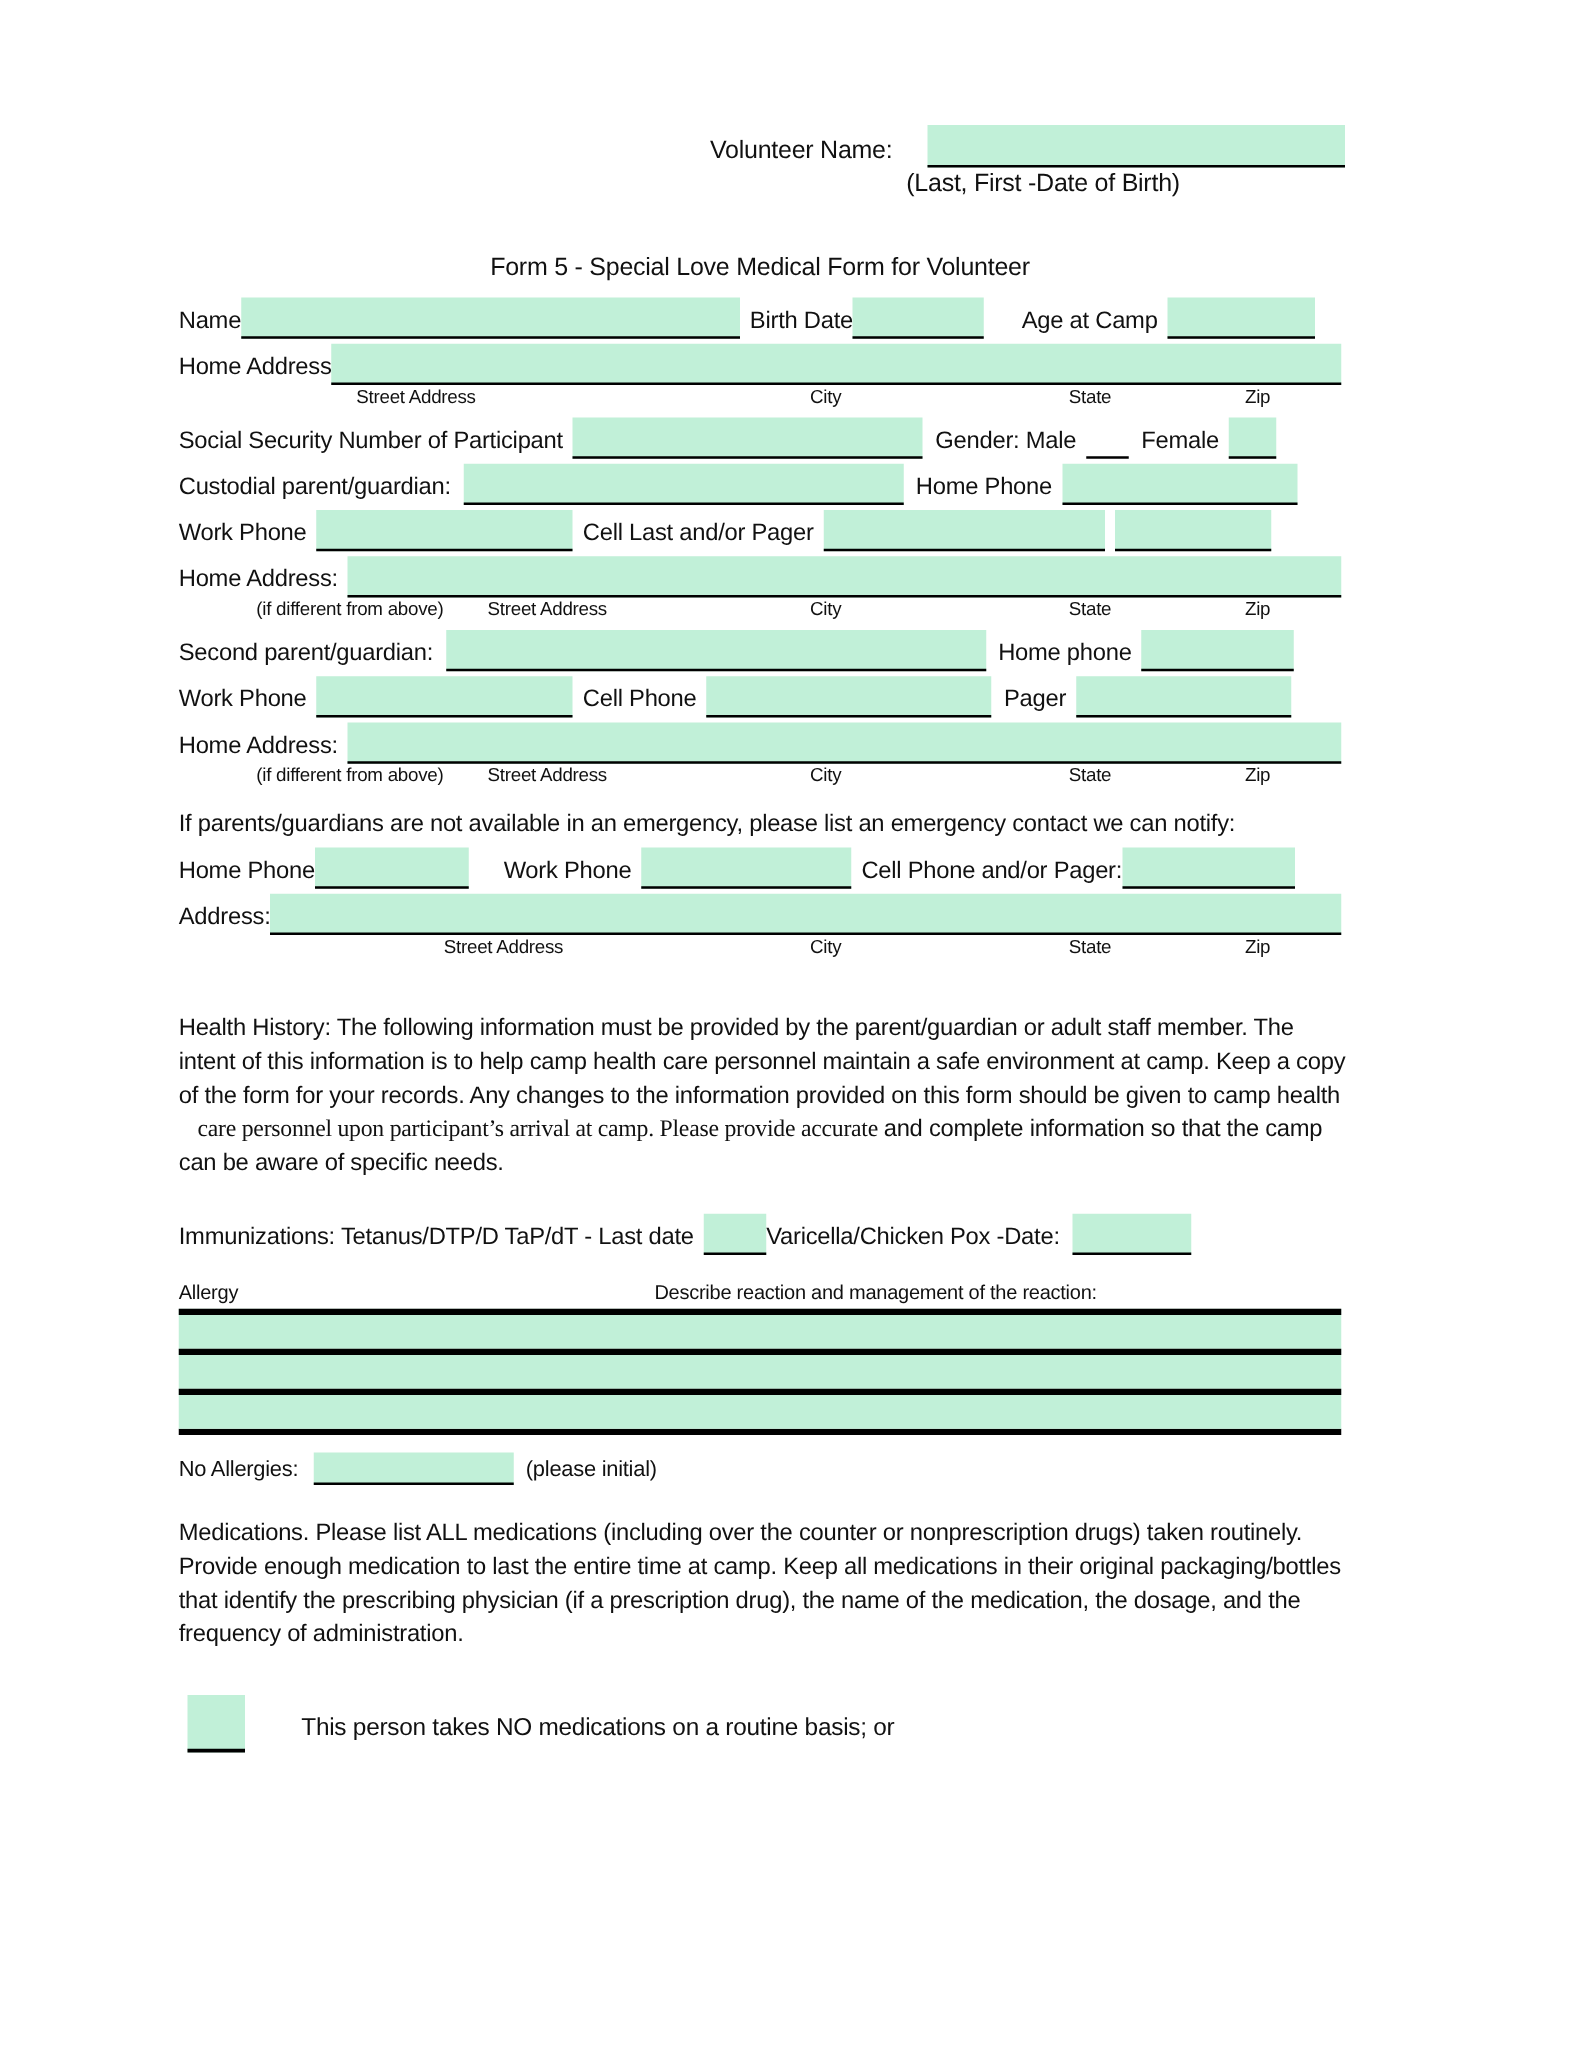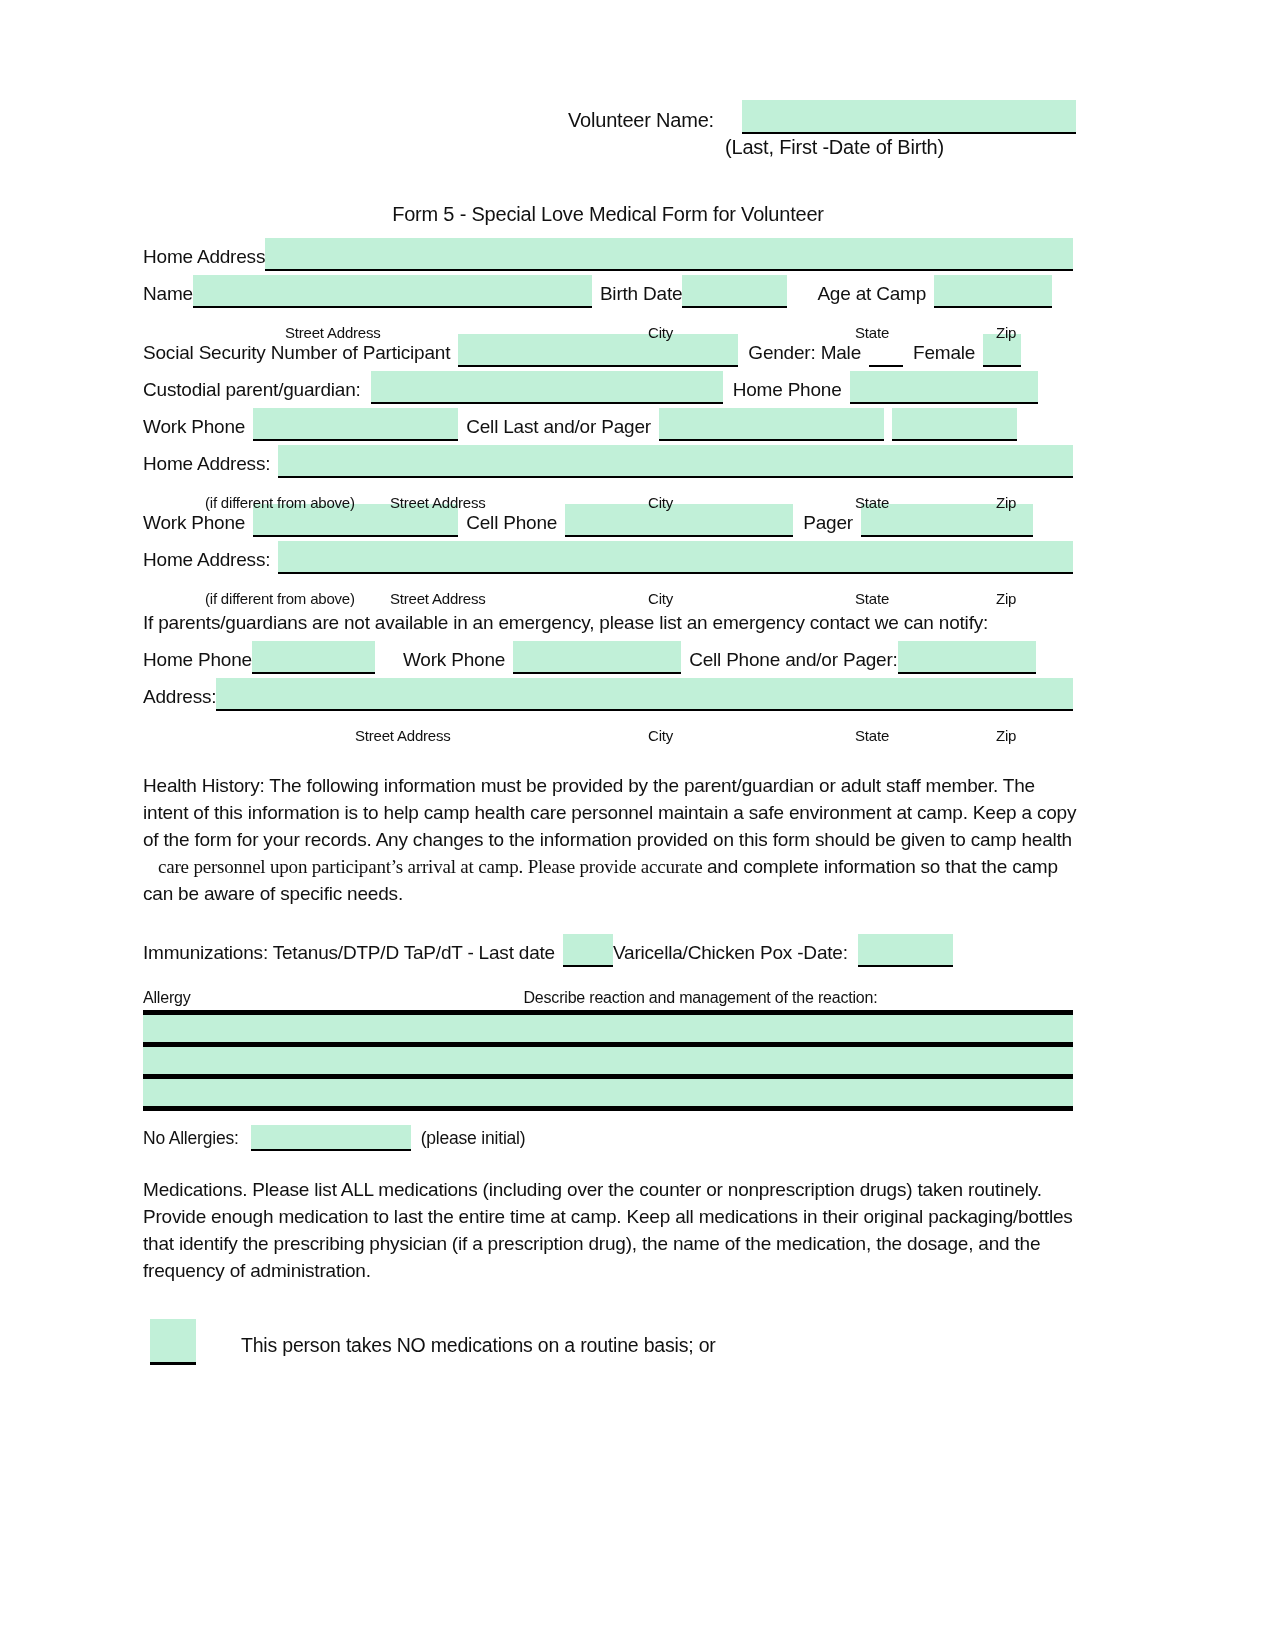--- a/index.html
+++ b/index.html
@@ -15,21 +15,21 @@
   .content { width:930px; }
   .row { display:flex; align-items:flex-end; margin-top:4px; }
   .lbl { white-space:nowrap; padding-bottom:3px; line-height:1.1; }
   .f {
     background:var(--green); border-bottom:2px solid #000;
     height:33px; flex:0 0 auto;
   }
   .f.plain { background:transparent; }
   .f.grow { flex:1 1 auto; }
   .sublabels { position:relative; height:22px; font-size:15px; letter-spacing:-0.2px; }
-  .sublabels span { position:absolute; top:16px; white-space:nowrap; }
+  .sublabels span { position:absolute; top:1px; white-space:nowrap; }
   .hdr-row { display:flex; align-items:flex-end; margin-left:425px;gap:28px; }
   .hdr-row .f { height:34px; width:334px; }
   .hdr-row .lbl { font-size:20px; }
   .hint { margin-left:582px; font-size:20px; margin-top:2px; }
   .title { text-align:center; font-size:20px; margin-top:44px; margin-bottom:12px; width:930px; }
   .para { width:935px; line-height:1.42; margin-top:28px; }
   .serif { font-family:"Liberation Serif", serif;margin-left:15px; }
   .uline { text-decoration:underline; }
   .atable { width:930px; margin-top:22px; border-bottom:5px solid #000; }
   .a-head { display:flex; font-size:16px; padding-bottom:3px;gap:48px; }
@@ -52,32 +52,32 @@
     <span class="lbl">Volunteer Name:</span>
     <div class="f"></div>
   </div>
   <div class="hint">(Last, First -Date of Birth)</div>
 
   <div class="title">Form 5 - Special Love Medical Form for Volunteer</div>
 
   <div class="content">
 
     <div class="row">
-      <span class="lbl">Home Address</span>
-      <div class="f grow"></div>
-    </div>
-
-    <div class="row">
       <span class="lbl">Name</span>
       <div class="f" style="width:399px"></div>
       <span class="lbl gap8">Birth Date</span>
       <div class="f" style="width:105px"></div>
       <span class="lbl gap30">Age at Camp</span>
       <div class="f gap8" style="width:118px"></div>
     </div>
+
+    <div class="row">
+      <span class="lbl">Home Address</span>
+      <div class="f grow"></div>
+    </div>
     <div class="sublabels">
       <span style="left:142px">Street Address</span>
       <span style="left:505px">City</span>
       <span style="left:712px">State</span>
       <span style="left:853px">Zip</span>
     </div>
 
     <div class="row">
       <span class="lbl">Social Security Number of Participant</span>
       <div class="f gap8" style="width:280px"></div>
@@ -107,20 +107,26 @@
       <div class="f grow gap8"></div>
     </div>
     <div class="sublabels">
       <span style="left:62px">(if different from above)</span>
       <span style="left:247px">Street Address</span>
       <span style="left:505px">City</span>
       <span style="left:712px">State</span>
       <span style="left:853px">Zip</span>
     </div>
 
+    <div class="row">
+      <span class="lbl">Second parent/guardian:</span>
+      <div class="f gap10" style="width:432px"></div>
+      <span class="lbl gap10">Home phone</span>
+      <div class="f gap8" style="width:122px"></div>
+    </div>
 
     <div class="row">
       <span class="lbl">Work Phone</span>
       <div class="f gap8" style="width:205px"></div>
       <span class="lbl gap8">Cell Phone</span>
       <div class="f gap8" style="width:228px"></div>
       <span class="lbl gap10">Pager</span>
       <div class="f gap8" style="width:172px"></div>
     </div>
 

